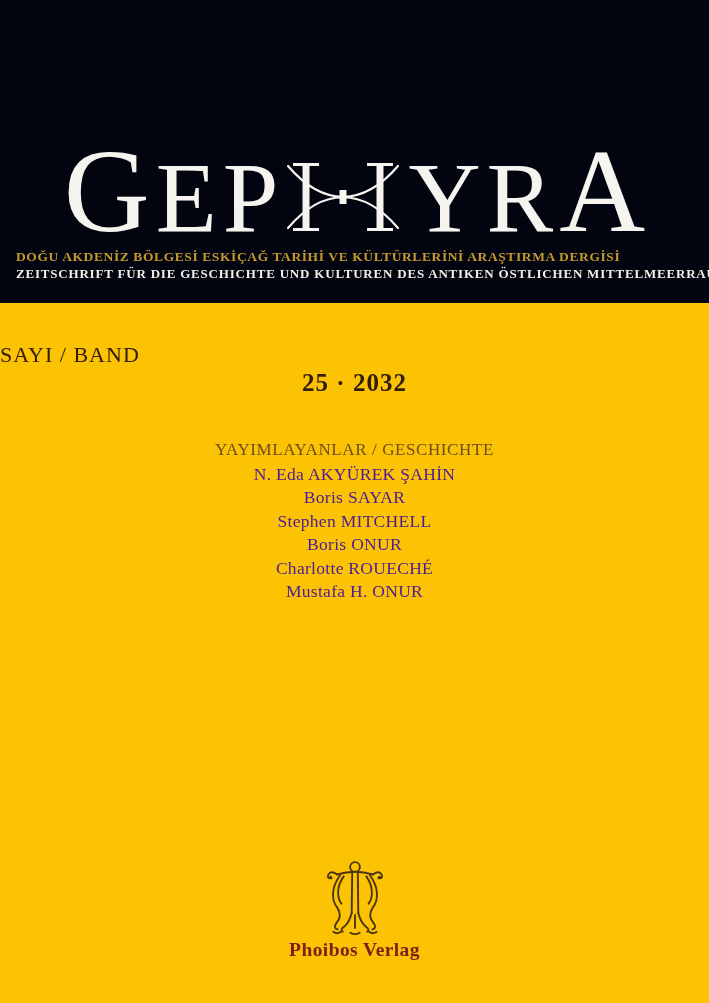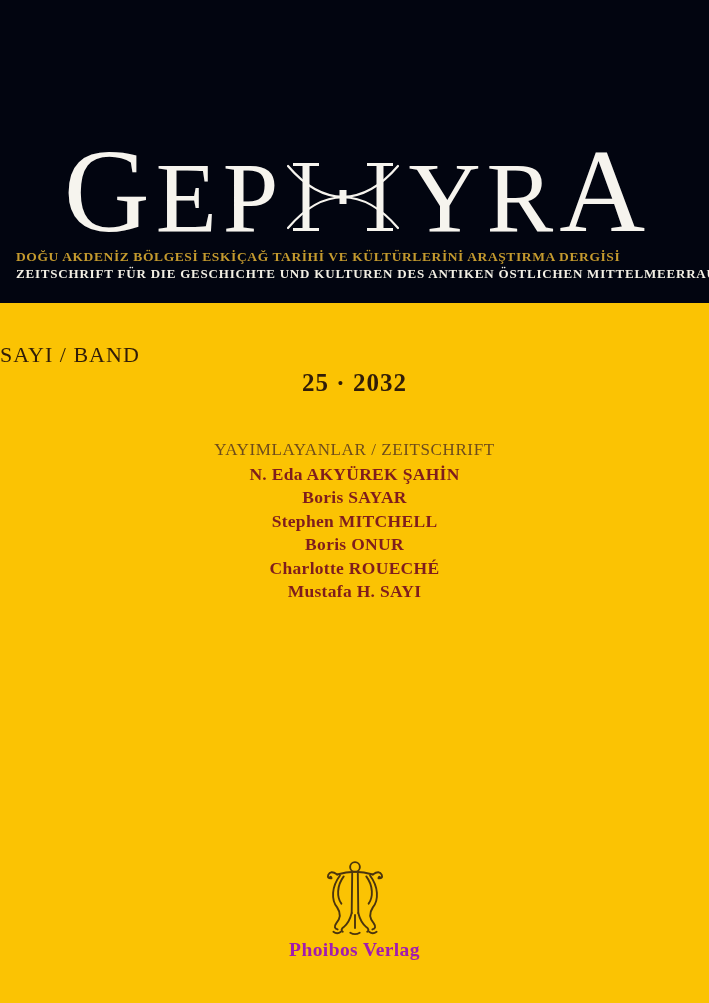--- a/index.html
+++ b/index.html
@@ -47,30 +47,30 @@
   }
 
   .editors-heading {
     position:absolute; top:441px; width:100%; text-align:center;
     font-size:17px; letter-spacing:0.6px; color:#6e4c1c; line-height:1;
   }
   .editors-list {
     position:absolute; top:463px; width:100%; text-align:center;
   }
   .editor-name {
-    font-size:17.5px; line-height:23.4px; color:#7f1d1d; letter-spacing:0.3px;font-weight:bold;
+    font-size:17.5px; line-height:23.4px; color:#4c1d95; letter-spacing:0.3px;
   }
 
   .publisher-mark {
     position:absolute; top:858px; left:50%; margin-left:-31px;
     width:62px; height:80px;
   }
   .publisher-name {
     position:absolute; top:938px; width:100%; text-align:center;
-    font-size:19.5px; font-weight:bold; color:#a21caf; letter-spacing:0.4px; line-height:1.2;
+    font-size:19.5px; font-weight:bold; color:#7f1d1d; letter-spacing:0.4px; line-height:1.2;
   }
 </style>
 </head>
 <body>
 
 <div class="cover">
 
   <div class="top-band">
 
     <div class="logo-row">
@@ -95,29 +95,29 @@
       <span class="logo-letter big">A</span>
     </div>
 
     <div class="subtitle gold">DOĞU AKDENİZ BÖLGESİ ESKİÇAĞ TARİHİ VE KÜLTÜRLERİNİ ARAŞTIRMA DERGİSİ</div>
     <div class="subtitle white">ZEITSCHRIFT FÜR DIE GESCHICHTE UND KULTUREN DES ANTIKEN ÖSTLICHEN MITTELMEERRAUMS</div>
   </div>
 
   <div class="issue-label">SAYI / BAND</div>
   <div class="issue-number">25 · 2032</div>
 
-  <div class="editors-heading">YAYIMLAYANLAR / ZEITSCHRIFT</div>
+  <div class="editors-heading">YAYIMLAYANLAR / GESCHICHTE</div>
 
   <div class="editors-list">
     <div class="editor-name">N. Eda AKYÜREK ŞAHİN</div>
     <div class="editor-name">Boris SAYAR</div>
     <div class="editor-name">Stephen MITCHELL</div>
     <div class="editor-name">Boris ONUR</div>
     <div class="editor-name">Charlotte ROUECHÉ</div>
-    <div class="editor-name">Mustafa H. SAYI</div>
+    <div class="editor-name">Mustafa H. ONUR</div>
   </div>
 
   <svg class="publisher-mark" viewBox="0 0 66 84" xmlns="http://www.w3.org/2000/svg">
     <g fill="none" stroke="#4a340e" stroke-width="2" stroke-linecap="round">
       <circle cx="33" cy="9" r="5.2"></circle>
       <path d="M14 17 Q33 11 52 17"></path>
       <path d="M14 17 q-7 -5 -9.5 0.5 q-1.5 4 3.5 3.5"></path>
       <path d="M52 17 q7 -5 9.5 0.5 q1.5 4 -3.5 3.5"></path>
       <path d="M30 16 L29.5 58"></path>
       <path d="M36 16 L36.5 58"></path>

